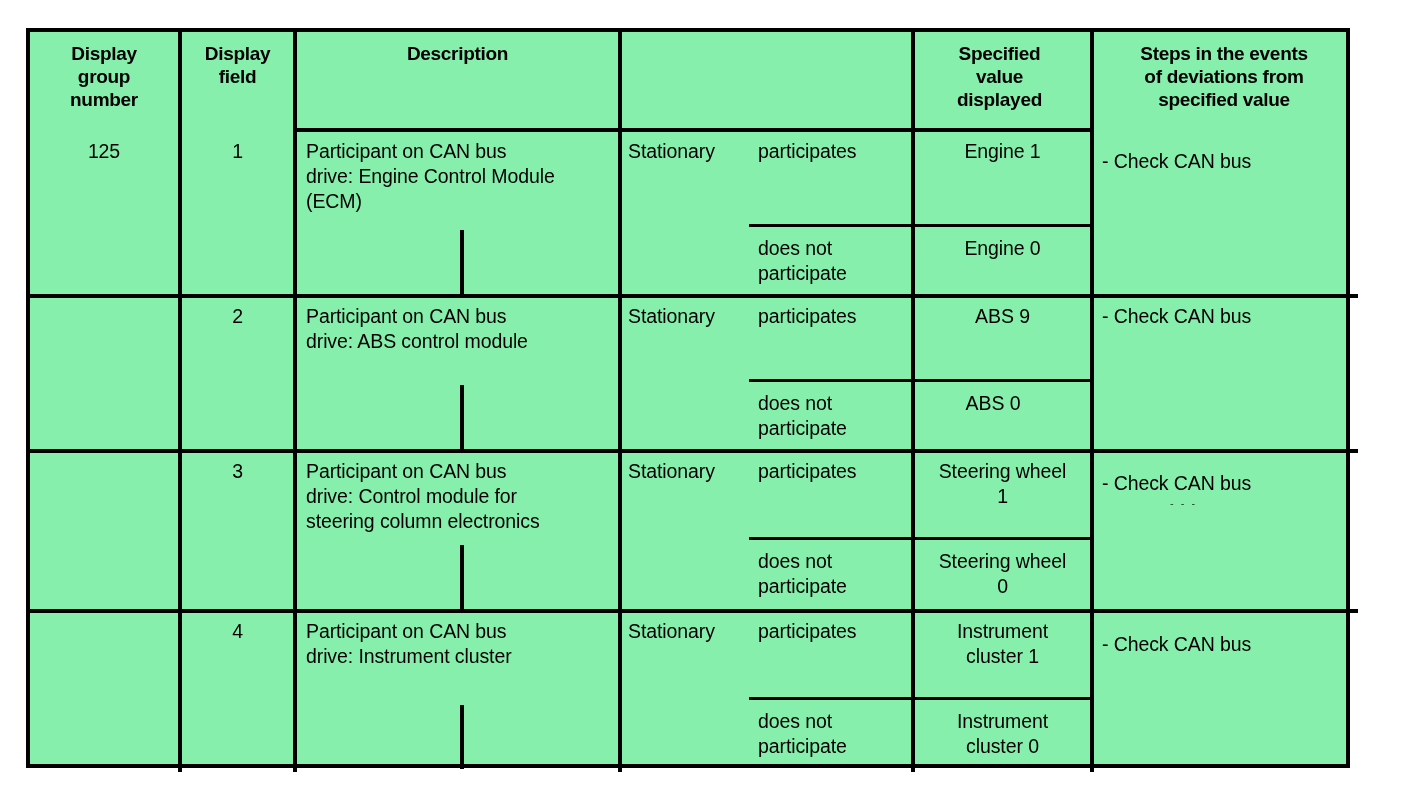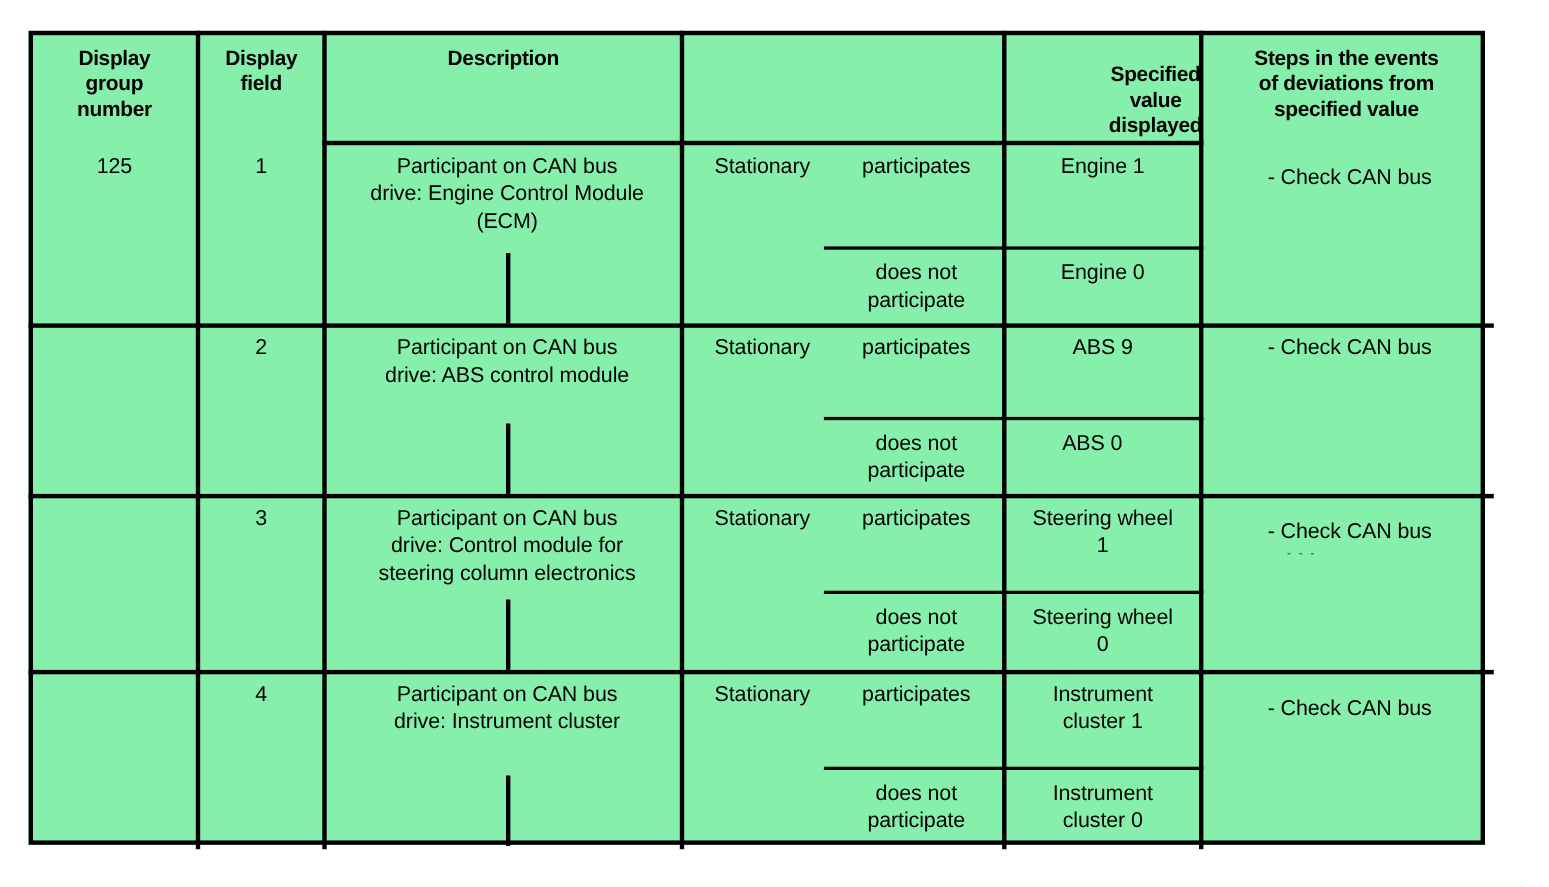--- a/index.html
+++ b/index.html
@@ -52,21 +52,21 @@
   .hdr {
     font-weight: bold;
     font-size: 19px;
     line-height: 23px;
     text-align: center;
     letter-spacing: -0.3px;
     white-space: pre-line;
   }
 
   .ctr   { text-align: center; }
-  .left  { text-align: center; }
+  .left  { text-align: left; }
 
   
   .vrule {
     position: absolute;
     background: #000;
     width: 4px;
   }
   .hrule {
     position: absolute;
     background: #000;
@@ -123,21 +123,21 @@
     <div class="cell hdr" style="left:0; top:10px; width:148px;">Display
 group
 number</div>
 
     <div class="cell hdr" style="left:152px; top:10px; width:111px;">Display
 field</div>
 
     <div class="cell hdr" style="left:267px; top:10px; width:321px;">Description</div>
 
 
-    <div class="cell hdr" style="left:936px; top:10px; width:169px;margin-top:15px;">Specified
+    <div class="cell hdr" style="left:885px; top:10px; width:169px;">Specified
 value
 displayed</div>
 
     <div class="cell hdr" style="left:1064px; top:10px; width:260px;">Steps in the events
 of deviations from
 specified value</div>
 
     <div class="cell txt ctr" style="left:0; top:107px; width:148px;">125</div>
 
     <div class="cell txt ctr" style="left:152px; top:107px; width:111px;">1</div>

